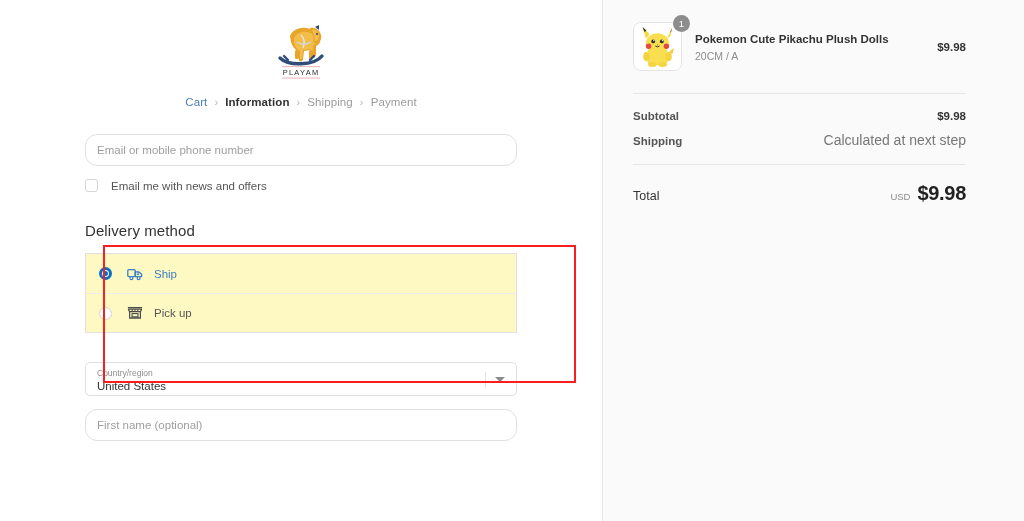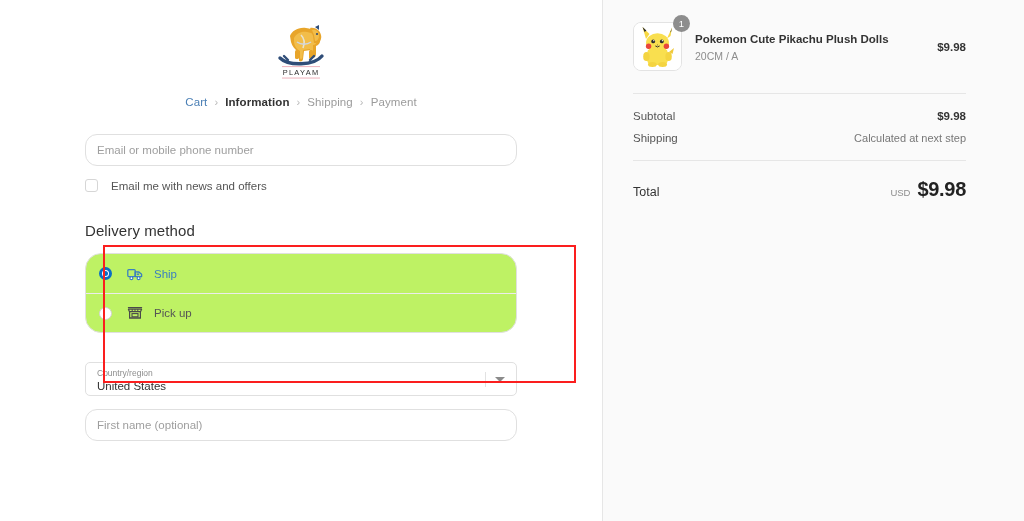--- a/index.html
+++ b/index.html
@@ -124,23 +124,23 @@
     margin-left: 13px;
   }
 
   
   .delivery-section {
     margin-top: 30px;
   }
   .option-group {
     margin-top: 14px;
     border: 1px solid #e0e0e0;
-    border-radius: 16px;
+    border-radius: 0;
     overflow: hidden;
-    background: #bef264;
+    background: #fef9c3;
   }
   .option-row {
     height: 39px;
     display: flex;
     align-items: center;
     padding: 0 13px;
     box-sizing: border-box;
   }
   .option-row + .option-row {
     border-top: 1px solid #ececec;
@@ -330,30 +330,31 @@
   }
   .totals-row {
     display: flex;
     justify-content: space-between;
     align-items: baseline;
     margin-bottom: 10px;
   }
   .totals-label {
     font-size: 11.5px;
     color: #555555;
+    font-weight: bold;
   }
   .totals-value {
     font-size: 11.5px;
     color: #333333;
     font-weight: bold;
   }
   .totals-value.muted {
     font-weight: normal;
     color: #777777;
-    font-size: 11px;
+    font-size: 14px;
   }
   .grand-divider {
     height: 1px;
     background: #e6e6e6;
     margin: 16px 0 17px 0;
   }
   .grand-row {
     display: flex;
     justify-content: space-between;
     align-items: baseline;

